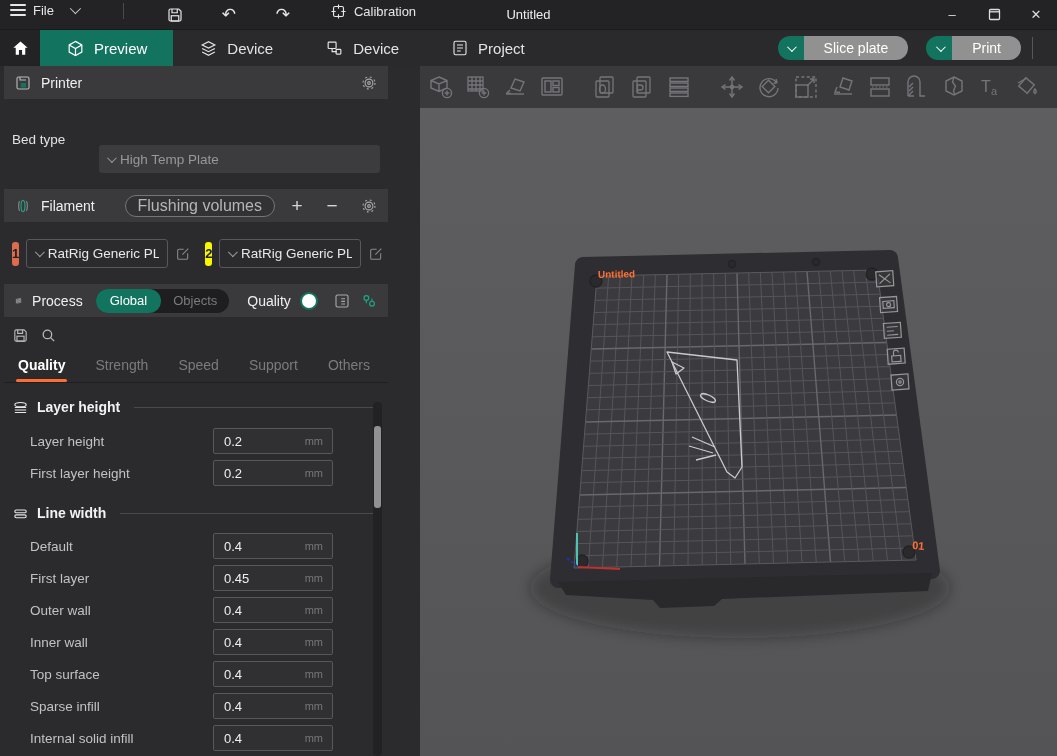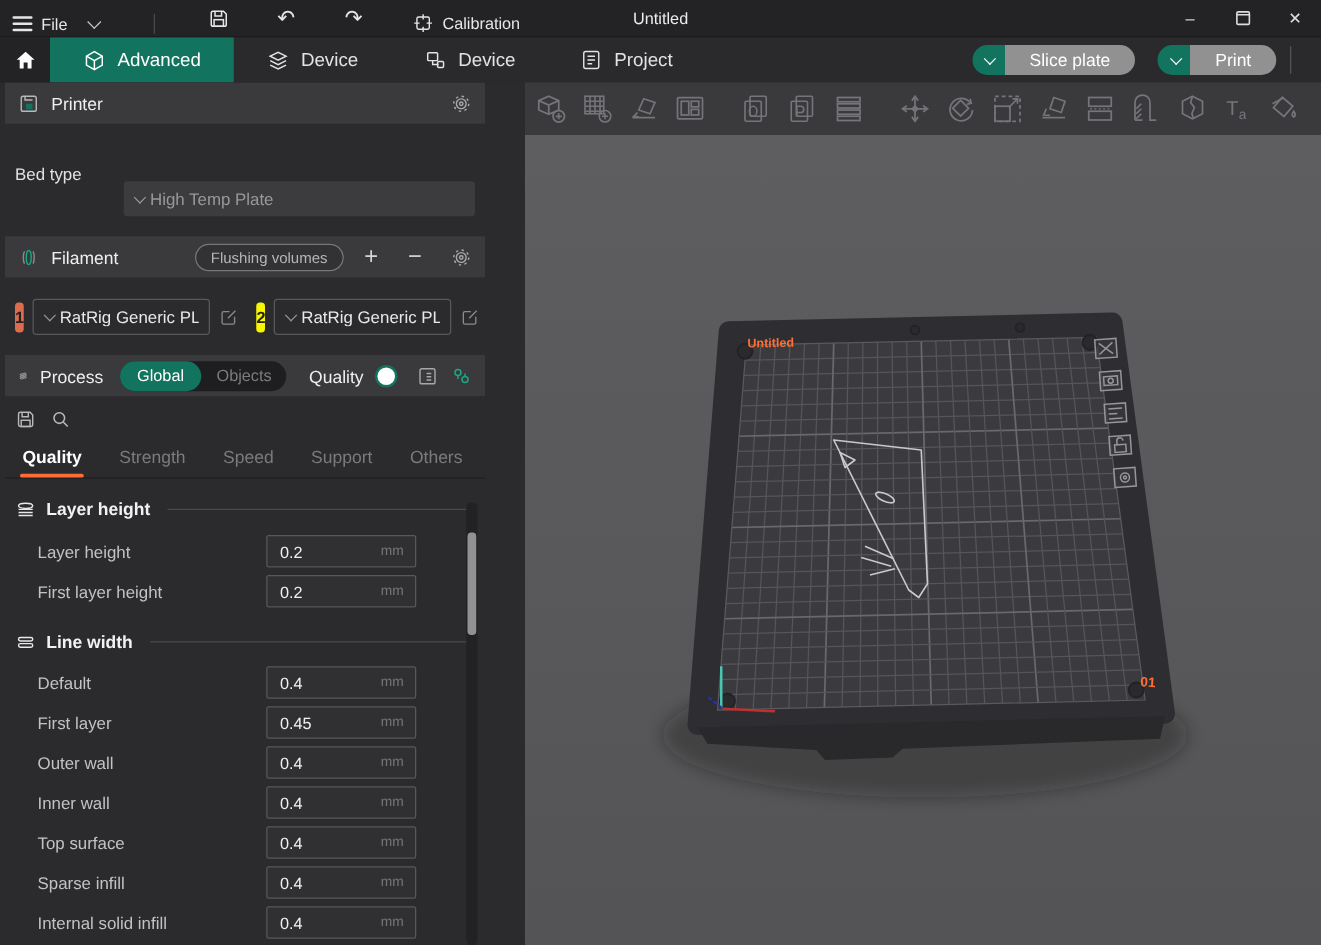--- a/index.html
+++ b/index.html
@@ -2,21 +2,21 @@
 <html><head>
 <meta charset="utf-8">
 <style>
   html,body{margin:0;padding:0;background:#000;}
   *{box-sizing:border-box;font-family:"Liberation Sans",sans-serif;}
   #app{position:relative;width:1057px;height:756px;background:#2B2B2D;overflow:hidden;}
 
   
   .titlebar{position:absolute;left:0;top:0;width:1057px;height:30px;background:#232325;
     display:flex;align-items:center;color:#E6E6E8;font-size:13px;border-bottom:1px solid #1b1b1d;}
-  .tb-left{display:flex;align-items:flex-end;gap:24px;padding-left:10px;}
+  .tb-left{display:flex;align-items:flex-start;gap:24px;padding-left:10px;}
   .menu-btn{display:flex;align-items:center;gap:7px;cursor:default;}
   .burger{width:16px;height:12px;display:flex;flex-direction:column;justify-content:space-between;}
   .burger i{display:block;height:2px;background:#E6E6E8;border-radius:1px;}
   .chev{width:8px;height:8px;border-right:1.6px solid #C9C9CC;border-bottom:1.6px solid #C9C9CC;
     transform:rotate(45deg) translateY(-2px);display:inline-block;}
   .tb-sep{width:1px;height:16px;background:#4a4a4e;margin:0 12px;}
   .tb-ic{width:30px;height:24px;display:flex;align-items:center;justify-content:center;color:#E6E6E8;}
   .glyph{font-size:17px;line-height:1;}
   .tb-title{position:absolute;left:0;right:0;text-align:center;font-size:13px;color:#EDEDEF;pointer-events:none;}
   .tb-right{margin-left:auto;display:flex;align-items:center;height:100%;}
@@ -38,21 +38,21 @@
   .sidepanel{position:absolute;left:4px;top:66px;width:384px;height:690px;background:#2B2B2D;overflow:hidden;color:#C9C9CC;}
   .sec-head{height:33px;background:#3A3A3D;display:flex;align-items:center;padding:0 10px;gap:9px;}
   .sec-head .title{color:#EFEFF1;font-size:14px;}
   .flex1{flex:1;}
   .combo{height:29px;border:1px solid #57575C;border-radius:3px;display:flex;align-items:center;
     padding:0 8px;gap:6px;color:#E8E8EA;font-size:13.5px;background:#2B2B2D;}
   .combo .chev{width:7px;height:7px;border-color:#9a9a9e;}
   .combo.filled{background:#3C3C3F;border:none;color:#98989B;margin-top:40px;}
   .row{display:flex;align-items:center;padding:0 8px;}
   .icbtn{display:flex;align-items:center;justify-content:center;}
-  .pill{height:22px;border:1px solid #75757A;border-radius:11px;color:#B5B5B8;font-size:12px;
+  .pill{height:22px;border:1px solid #75757A;border-radius:11px;color:#B5B5B8;font-size:16px;
     display:flex;align-items:center;padding:0 12px;background:#323235;}
   .badge{width:22px;height:24px;border-radius:3px;display:flex;align-items:center;justify-content:center;
     font-size:13px;color:#222;font-weight:bold;}
   .scope{height:24px;background:#1E1E20;border-radius:12px;display:flex;align-items:center;font-size:13px;}
   .scope .on{height:24px;background:#12735F;color:#fff;border-radius:12px;display:flex;align-items:center;padding:0 14px;}
   .scope .off{color:#7B7B7E;padding:0 12px;}
   .toggle{width:36px;height:18px;border-radius:9px;background:#12735F;position:relative;}
   .toggle i{position:absolute;right:2px;top:2px;width:14px;height:14px;border-radius:50%;background:#fff;}
   .ptabs{display:flex;gap:30px;padding:0 0 0 14px;margin-top:13px;font-size:14px;color:#7B7B7E;}
   .ptab.active{color:#fff;font-weight:bold;position:relative;}
@@ -141,21 +141,21 @@
     <div class="home">
       <svg width="19" height="19" viewBox="0 0 24 24" fill="#fff">
         <path d="M12 3 L21 11 H18 V20 H14 V14 H10 V20 H6 V11 H3 Z"></path>
       </svg>
     </div>
     <div class="tab active">
       <svg width="19" height="19" viewBox="0 0 24 24" fill="none" stroke="#fff" stroke-width="1.5">
         <path d="M12 3 L20 7.5 V16.5 L12 21 L4 16.5 V7.5 Z"></path>
           <path d="M4 7.5 L12 12 L20 7.5 M12 12 V21"></path>
       </svg>
-      <span>Advanced</span>
+      <span>Preview</span>
     </div>
     <div class="tab">
       <svg width="19" height="19" viewBox="0 0 24 24" fill="none" stroke="#E3E3E5" stroke-width="1.5">
         <path d="M4 7.5 L12 3.5 L20 7.5 L12 11.5 Z"></path>
           <path d="M4 12 L12 16 L20 12"></path>
           <path d="M4 16.5 L12 20.5 L20 16.5"></path>
       </svg>
       <span>Device</span>
     </div>
     <div class="tab">

